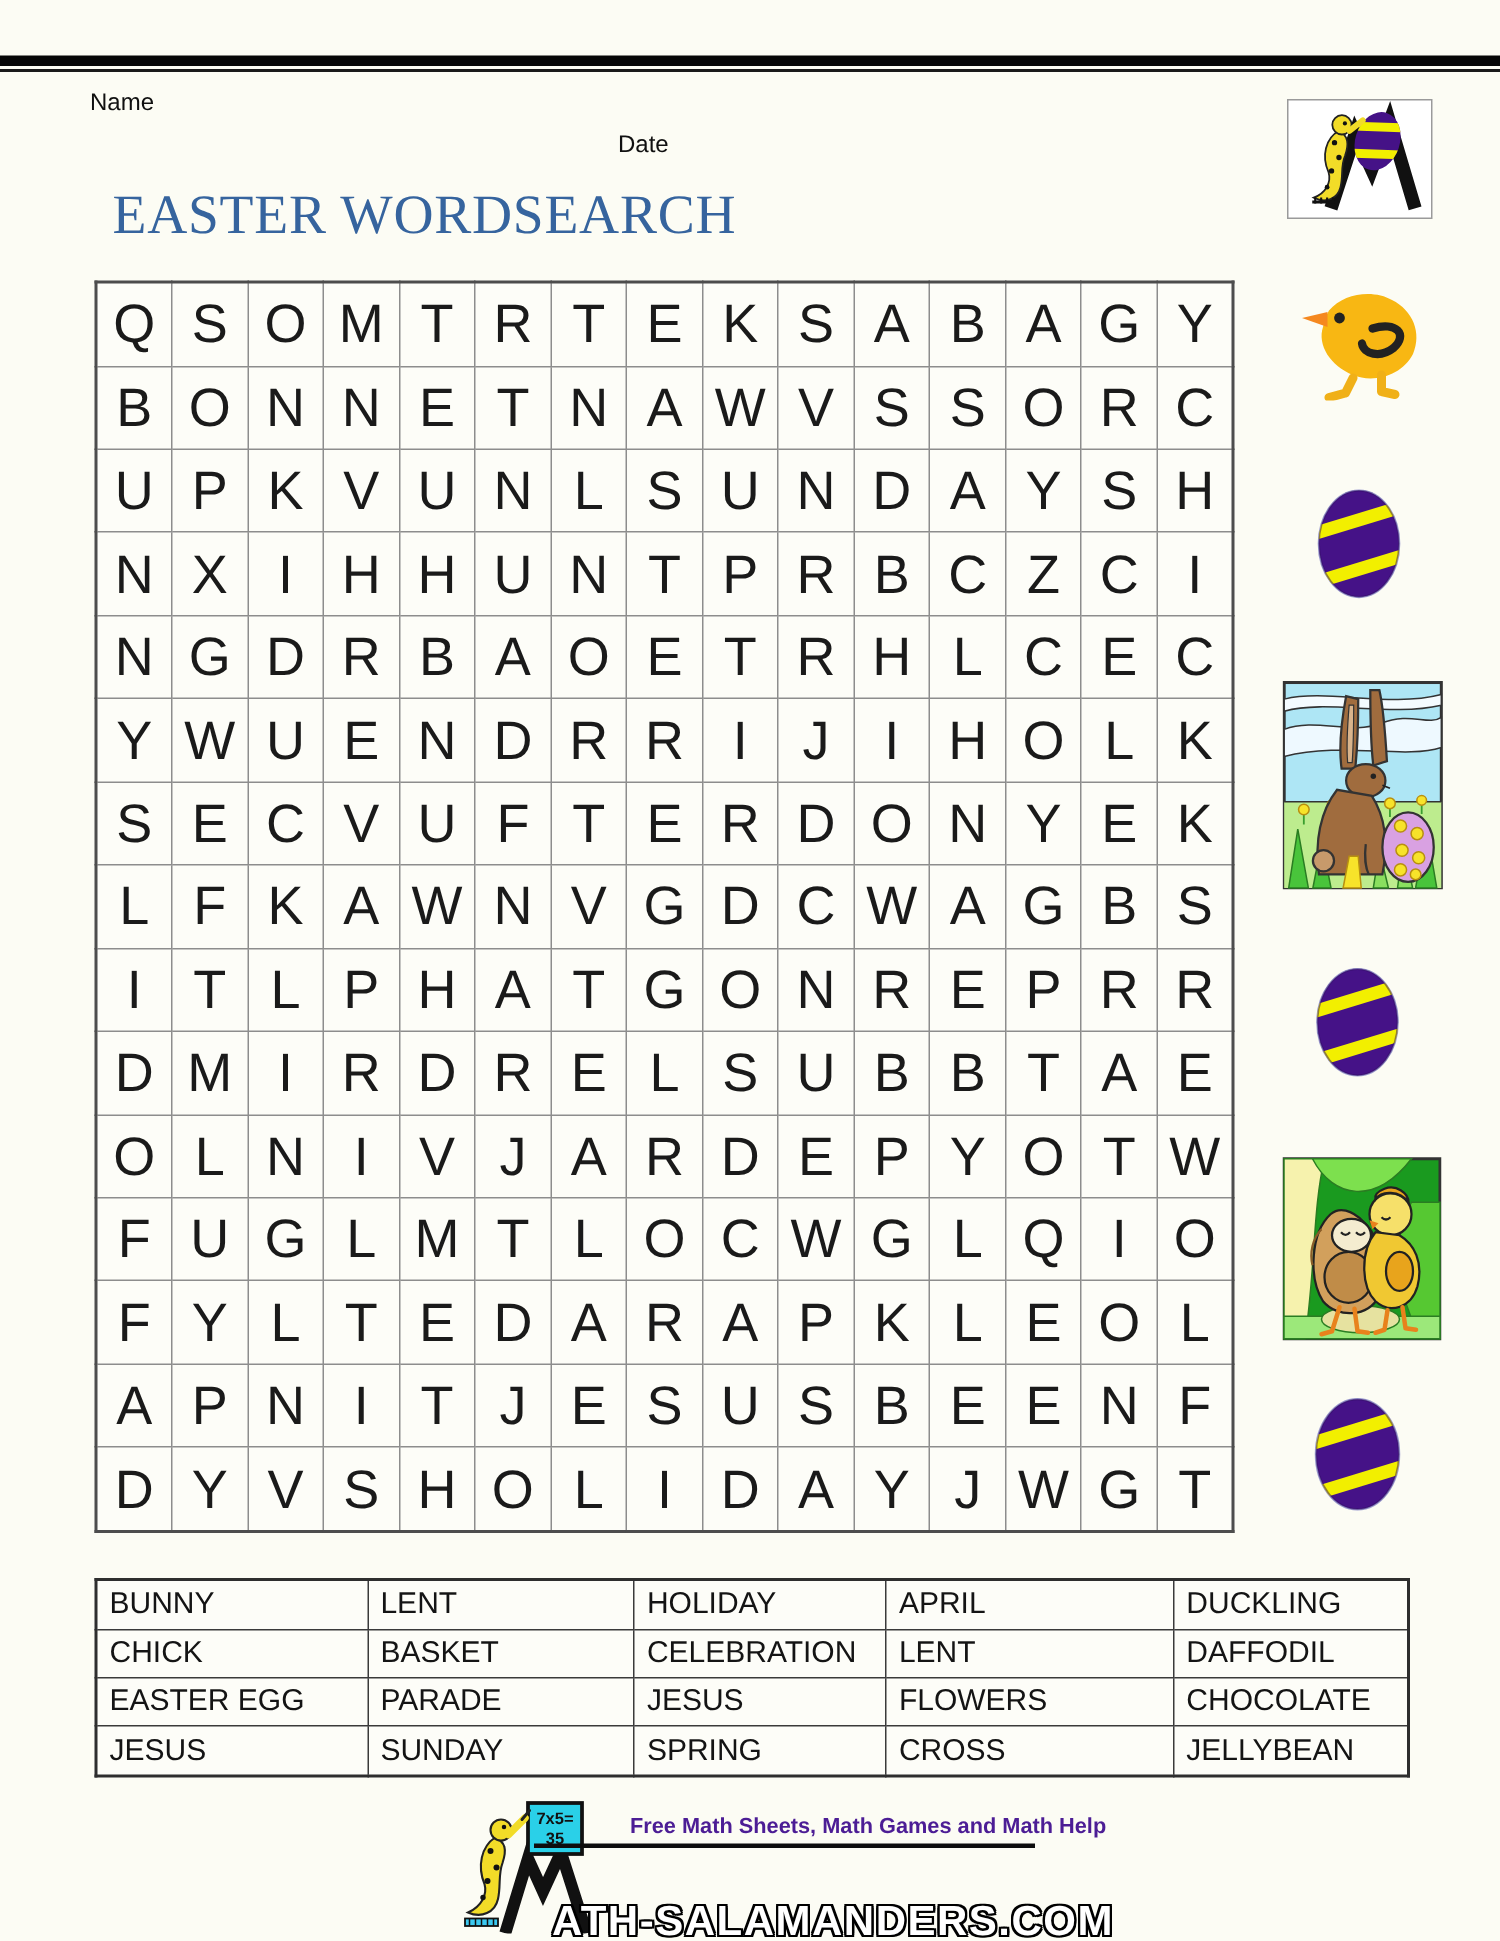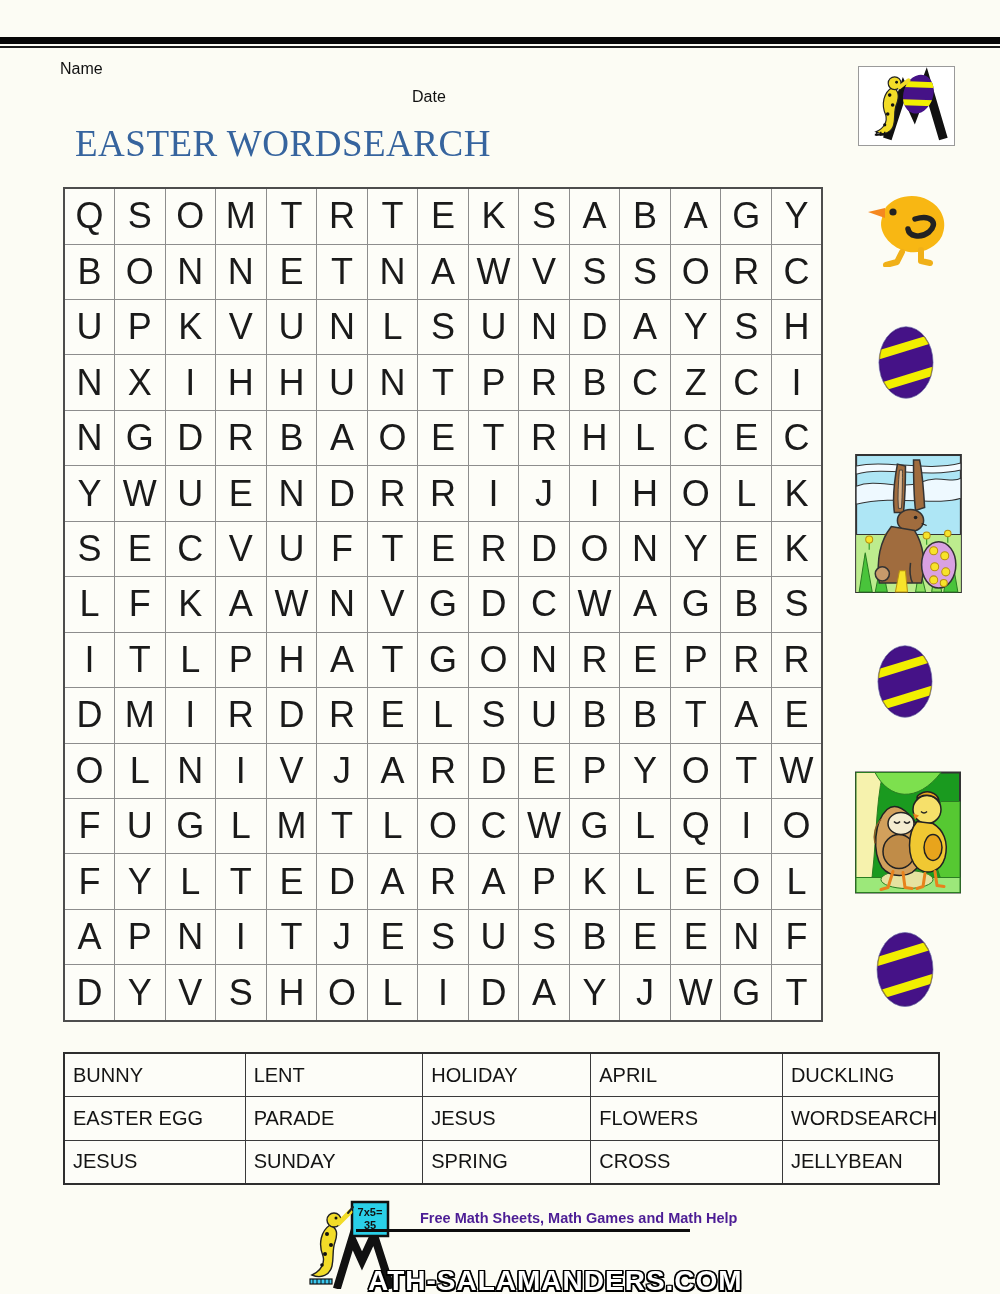--- a/index.html
+++ b/index.html
@@ -503,25 +503,32 @@
       </colgroup>
     <tbody>
         <tr>
           <td>BUNNY</td>
           <td>LENT</td>
           <td>HOLIDAY</td>
           <td>APRIL</td>
           <td>DUCKLING</td>
         </tr>
         <tr>
+          <td>CHICK</td>
+          <td>BASKET</td>
+          <td>CELEBRATION</td>
+          <td>LENT</td>
+          <td>DAFFODIL</td>
+        </tr>
+        <tr>
           <td>EASTER EGG</td>
           <td>PARADE</td>
           <td>JESUS</td>
           <td>FLOWERS</td>
-          <td>WORDSEARCH</td>
+          <td>CHOCOLATE</td>
         </tr>
         <tr>
           <td>JESUS</td>
           <td>SUNDAY</td>
           <td>SPRING</td>
           <td>CROSS</td>
           <td>JELLYBEAN</td>
         </tr>
       </tbody>
   </table>

